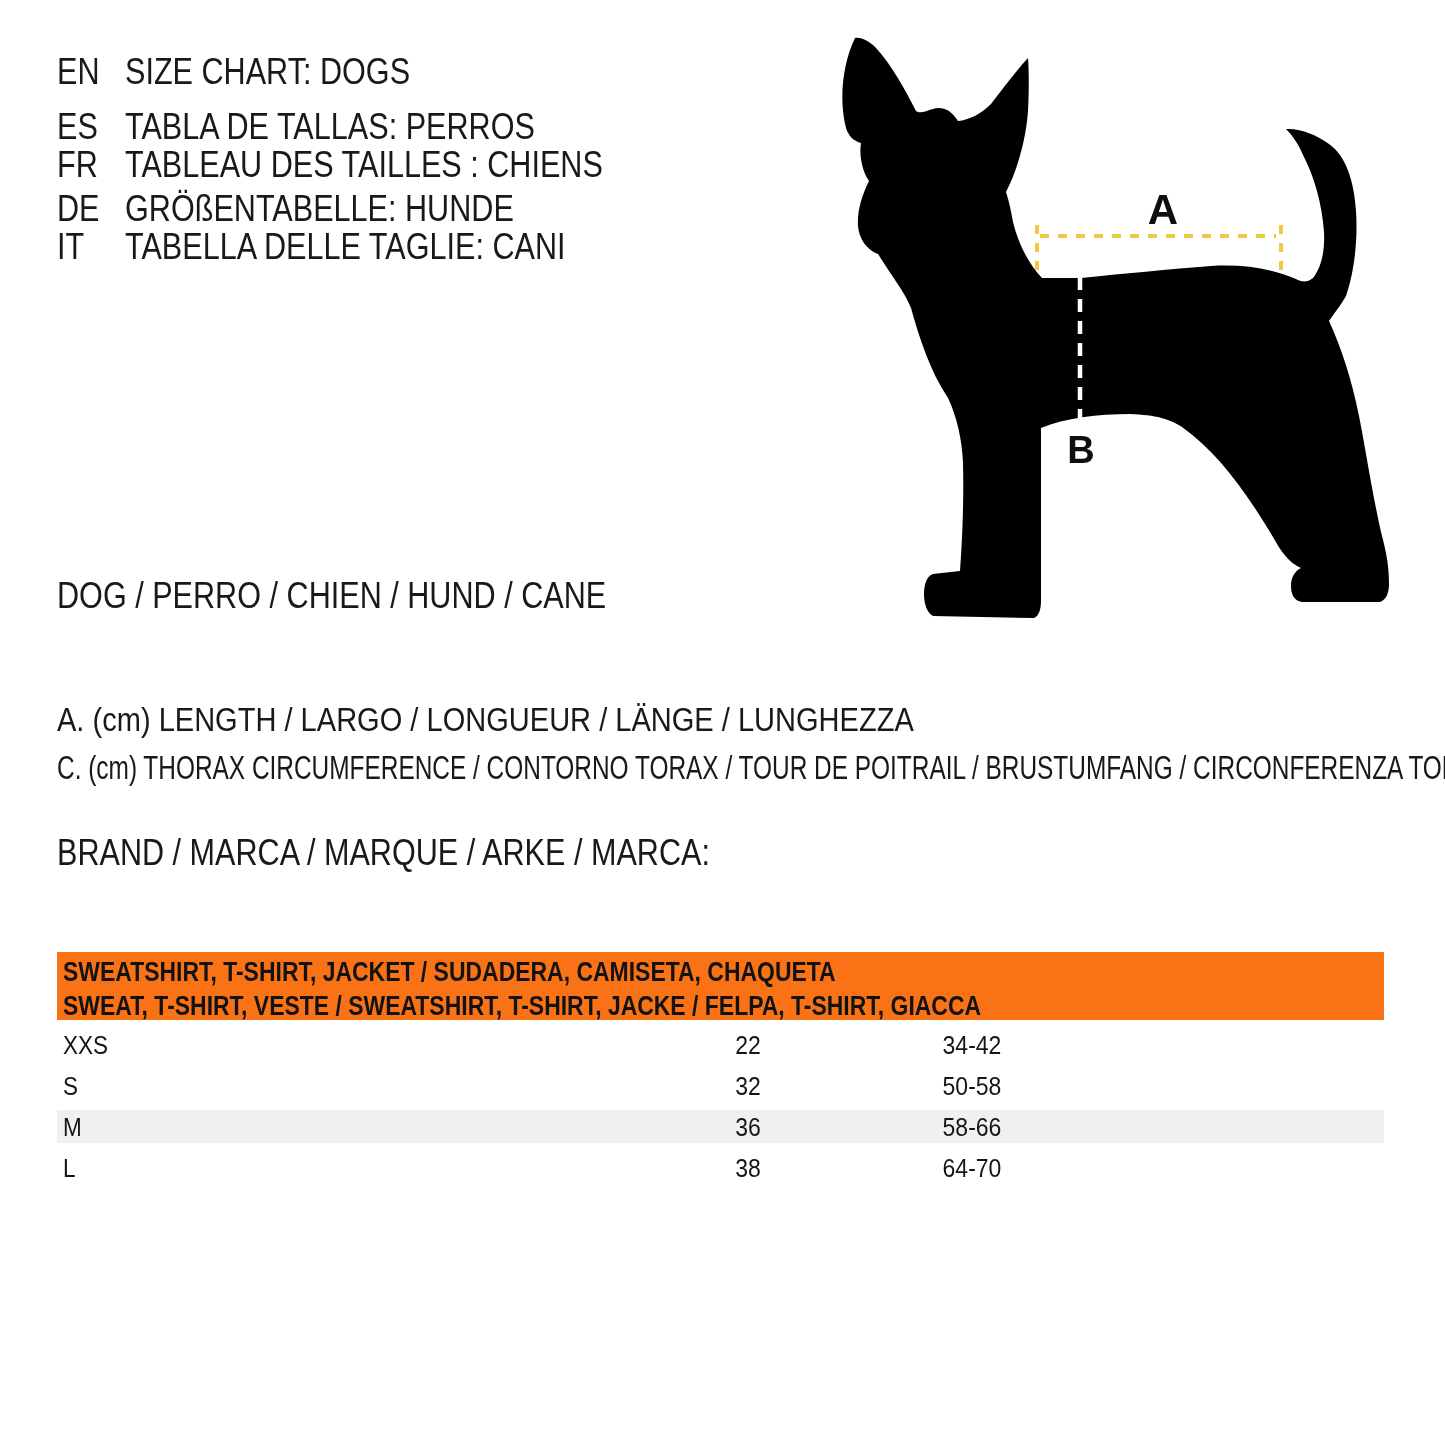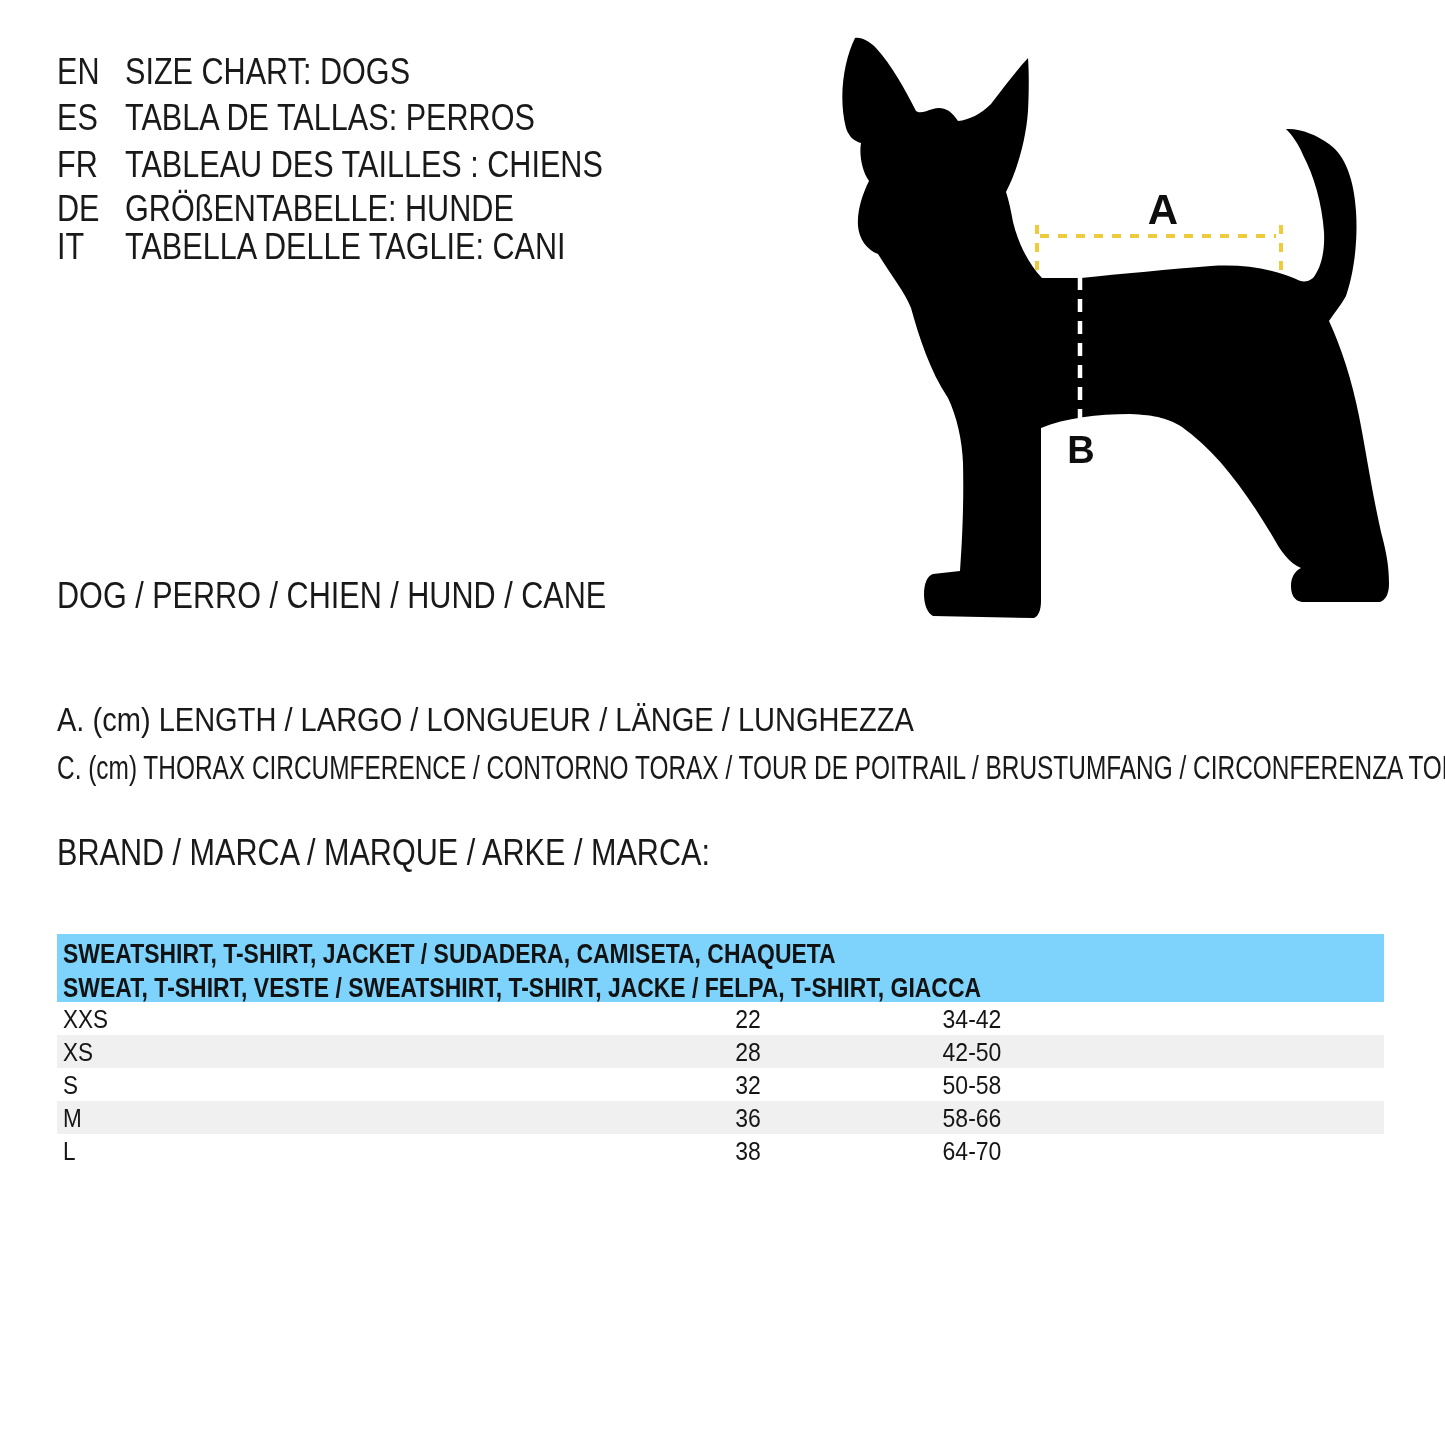--- a/index.html
+++ b/index.html
@@ -39,40 +39,40 @@
   
   .size-table{position:absolute;left:57px;top:934px;width:1327px;}
   .table-header{
     width:100%;height:68px;box-sizing:border-box;padding:4px 0 0 6px;
   }
   .table-header .hline{
     font-size:27px;line-height:33.5px;font-weight:700;white-space:nowrap;color:#121212;
     display:block;transform:scaleX(0.85);transform-origin:0 0;
   }
   .table-subheader{position:relative;width:100%;height:34px;}
-  .trow{position:relative;width:100%;height:33px;}
+  .trow{position:relative;width:100%;height:33px;margin-top:8px;}
   .cell{
     position:absolute;top:50%;white-space:nowrap;font-weight:400;color:#161616;
   }
   .cell-size{left:6px;font-size:25px;transform:translateY(-50%) scaleX(0.9);transform-origin:0 50%;}
   .cell-head-size{left:6px;font-size:25px;transform:translateY(-50%) scaleX(0.88);transform-origin:0 50%;}
   .cell-a{left:611px;width:160px;text-align:center;font-size:25px;transform:translateY(-50%) scaleX(0.92);transform-origin:50% 50%;}
   .cell-b{left:835px;width:160px;text-align:center;font-size:25px;transform:translateY(-50%) scaleX(0.92);transform-origin:50% 50%;}
 </style>
 </head>
 <body>
 
 <div class="page">
 
   <div>
     <div class="lang-row" style="top:49px">
       <span class="lang-code">EN</span>
       <span class="lang-title">SIZE CHART: DOGS</span>
     </div>
-    <div class="lang-row" style="top:95px">
+    <div class="lang-row" style="top:104px">
       <span class="lang-code">ES</span>
       <span class="lang-title">TABLA DE TALLAS: PERROS</span>
     </div>
     <div class="lang-row" style="top:142px">
       <span class="lang-code">FR</span>
       <span class="lang-title">TABLEAU DES TAILLES : CHIENS</span>
     </div>
     <div class="lang-row" style="top:186px">
       <span class="lang-code">DE</span>
       <span class="lang-title">GRÖßENTABELLE: HUNDE</span>
@@ -138,33 +138,28 @@
   </svg>
   <div class="diagram-label" id="label-a">A</div>
   <div class="diagram-label" id="label-b">B</div>
 
   <div class="text-line" id="dog-caption">DOG / PERRO / CHIEN / HUND / CANE</div>
   <div class="text-line" id="measure-line-a">A. (cm) LENGTH / LARGO / LONGUEUR / LÄNGE / LUNGHEZZA</div>
   <div class="text-line" id="measure-line-c">C. (cm) THORAX CIRCUMFERENCE / CONTORNO TORAX / TOUR DE POITRAIL / BRUSTUMFANG / CIRCONFERENZA TORACE</div>
   <div class="text-line" id="brand-line">BRAND / MARCA / MARQUE / ARKE / MARCA:</div>
 
   <div class="size-table">
-    <div class="table-header" style="background: #7dd3fc;">
+    <div class="table-header" style="background: #f97316; margin-top: 18px;">
       <span class="hline">SWEATSHIRT, T-SHIRT, JACKET / SUDADERA, CAMISETA, CHAQUETA</span>
       <span class="hline">SWEAT, T-SHIRT, VESTE / SWEATSHIRT, T-SHIRT, JACKE / FELPA, T-SHIRT, GIACCA</span>
     </div>
     <div class="trow" style="background: rgb(255, 255, 255);">
       <span class="cell cell-size">XXS</span>
       <span class="cell cell-a">22</span>
       <span class="cell cell-b">34-42</span>
-    </div>
-    <div class="trow" style="background: rgb(240, 240, 240);">
-      <span class="cell cell-size">XS</span>
-      <span class="cell cell-a">28</span>
-      <span class="cell cell-b">42-50</span>
     </div>
     <div class="trow" style="background: rgb(255, 255, 255);">
       <span class="cell cell-size">S</span>
       <span class="cell cell-a">32</span>
       <span class="cell cell-b">50-58</span>
     </div>
     <div class="trow" style="background: rgb(240, 240, 240);">
       <span class="cell cell-size">M</span>
       <span class="cell cell-a">36</span>
       <span class="cell cell-b">58-66</span>

